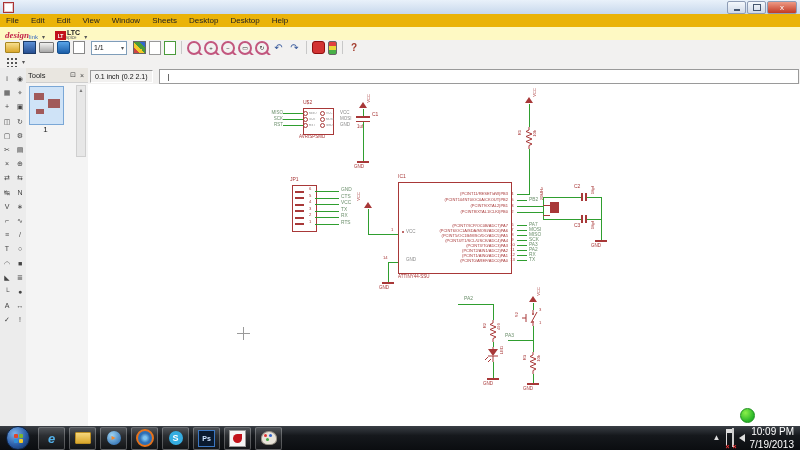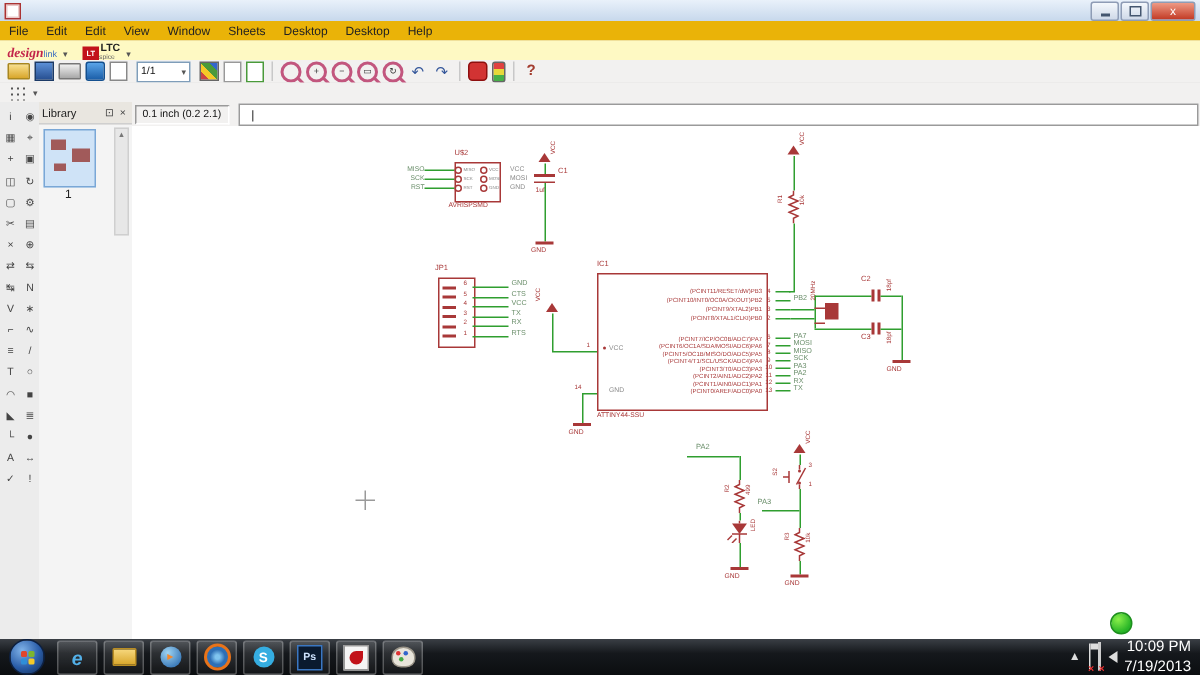--- a/index.html
+++ b/index.html
@@ -290,21 +290,21 @@
       <span class="ptool">●</span>
       <span class="ptool">A</span>
       <span class="ptool">↔</span>
       <span class="ptool">✓</span>
       <span class="ptool">!</span>
     </div>
 </div>
 
 <div id="sheets">
   <div class="hdr">
-    <span>Library</span>
+    <span>Tools</span>
     <span class="sp"></span>
     <span class="hb">⊡</span>
     <span class="hb">×</span>
   </div>
   <div class="thumb">
     <i style="left:4px;top:6px;width:10px;height:7px;"></i>
     <i style="left:18px;top:12px;width:12px;height:9px;"></i>
     <i style="left:6px;top:22px;width:8px;height:5px;"></i>
   </div>
   <div class="pagenum">1</div>

